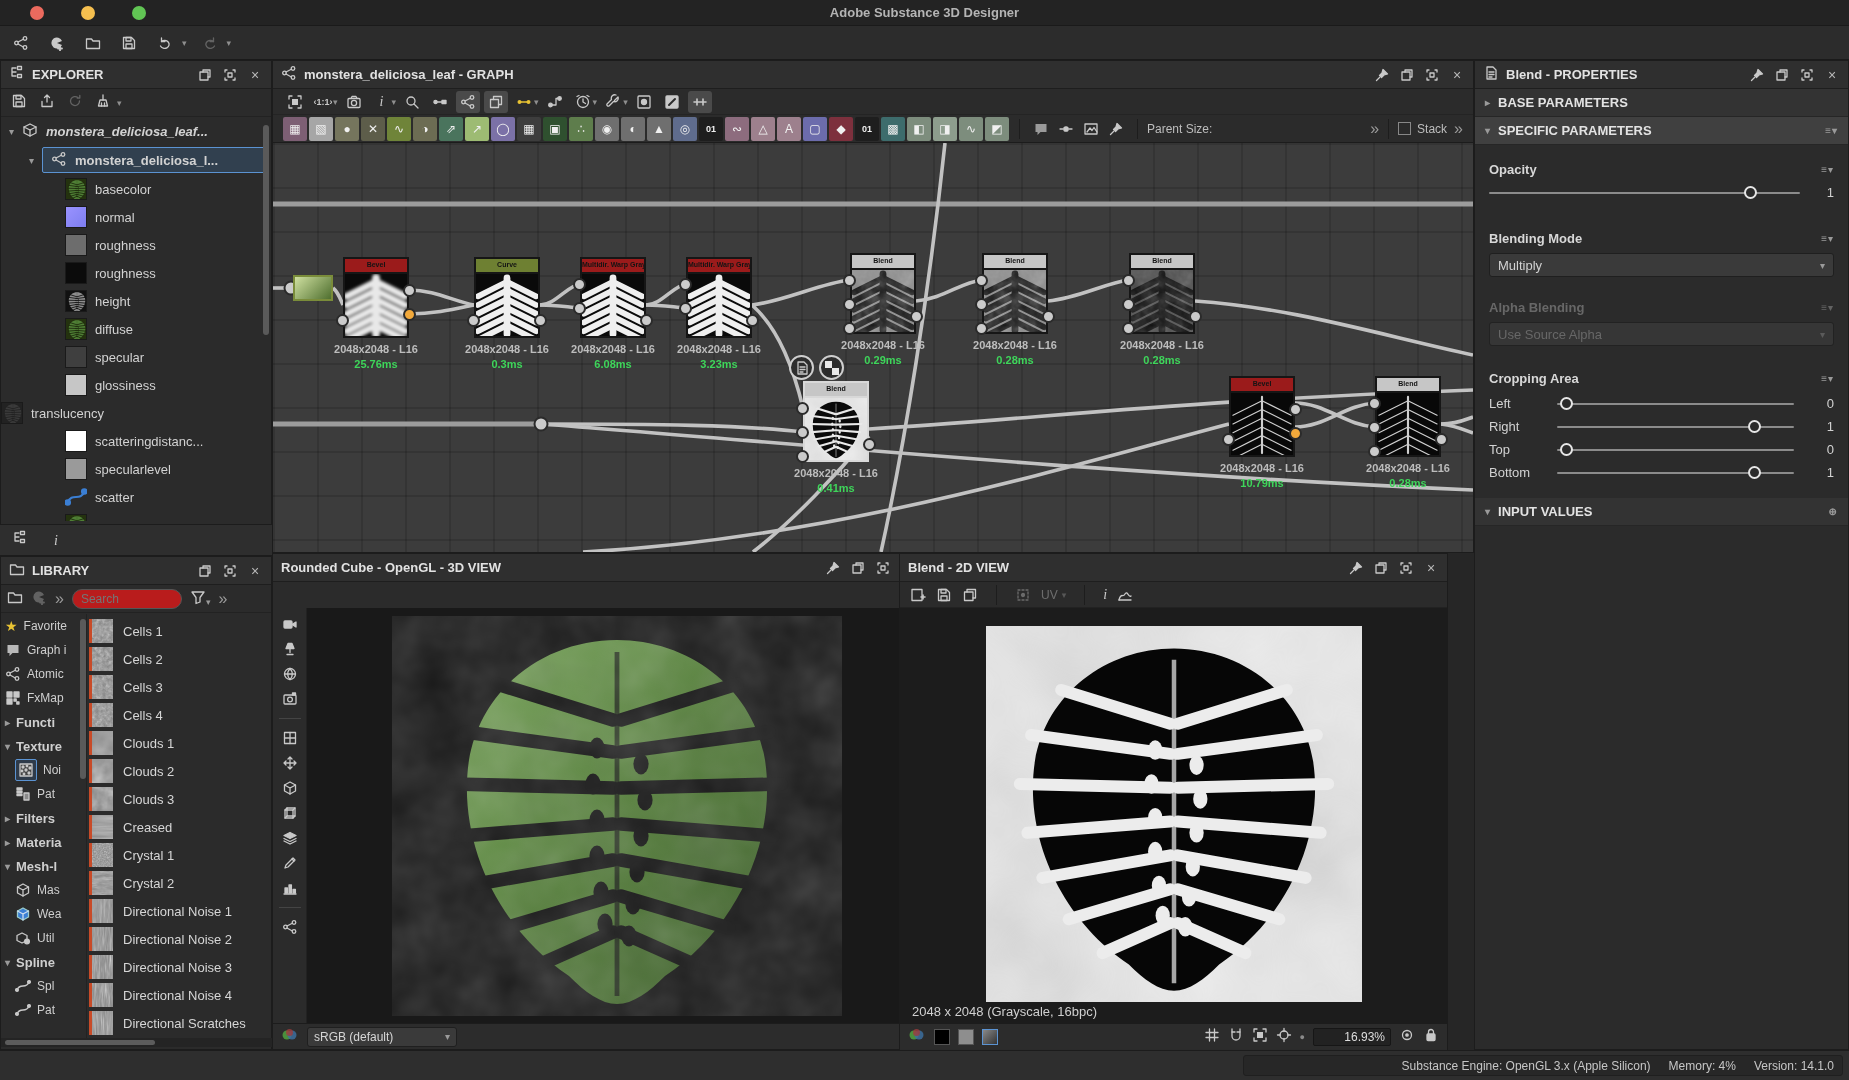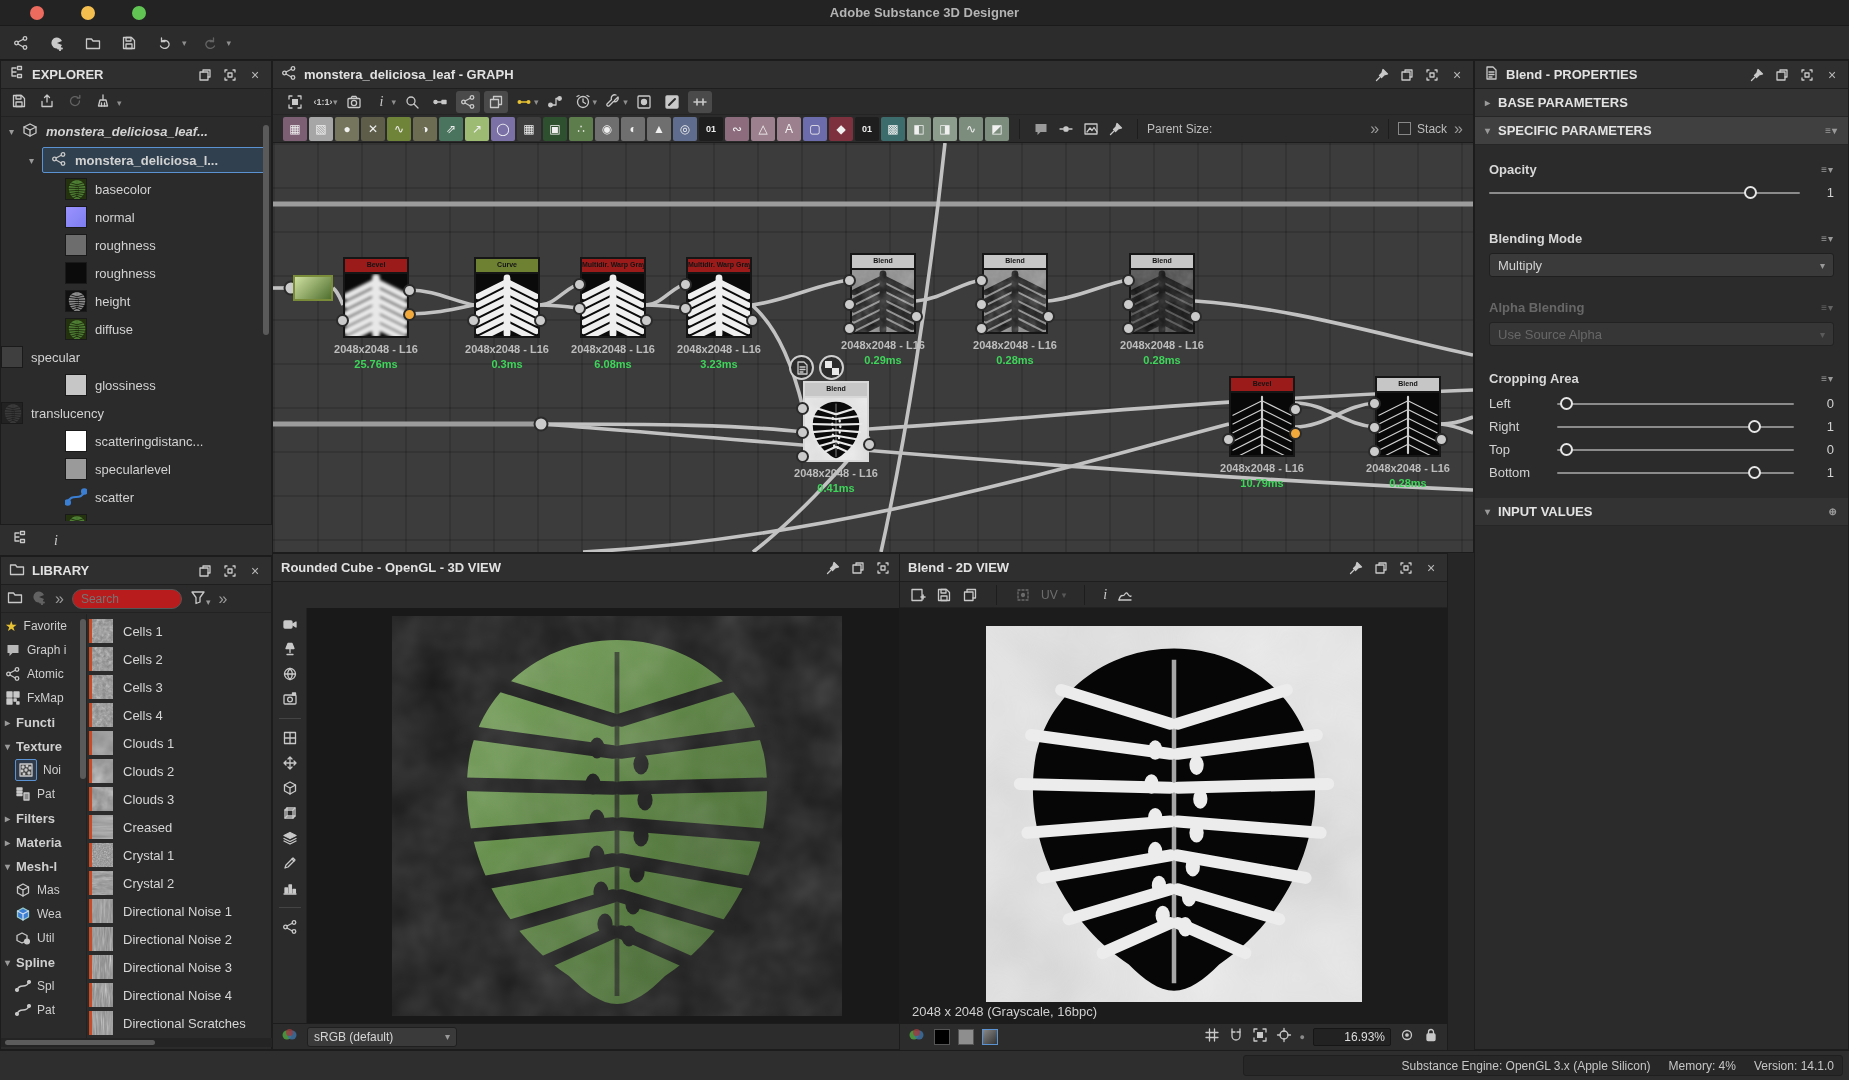--- a/index.html
+++ b/index.html
@@ -369,21 +369,21 @@
               <ellipse cx="45" cy="60" rx="1.9" ry="2.6"></ellipse>
               <ellipse cx="55" cy="64" rx="1.9" ry="2.6"></ellipse>
               <ellipse cx="46" cy="69" rx="1.9" ry="2.6"></ellipse>
               <ellipse cx="54" cy="72" rx="1.9" ry="2.6"></ellipse>
               <ellipse cx="47" cy="77" rx="1.9" ry="2.6"></ellipse>
               <ellipse cx="53" cy="80" rx="1.9" ry="2.6"></ellipse>
             </g>
           </svg></span>
         <span>diffuse</span>
       </div>
-      <div class="tree-row" style=" align-items: center;">
+      <div class="tree-row" style="padding-left: 64px; align-items: center;">
         <span class="sw">
           <div style="width:100%;height:100%;background:#3f3f3f"></div>
         </span>
         <span>specular</span>
       </div>
       <div class="tree-row" style="padding-left: 64px;">
         <span class="sw">
           <div style="width:100%;height:100%;background:#c6c6c6"></div>
         </span>
         <span>glossiness</span>

